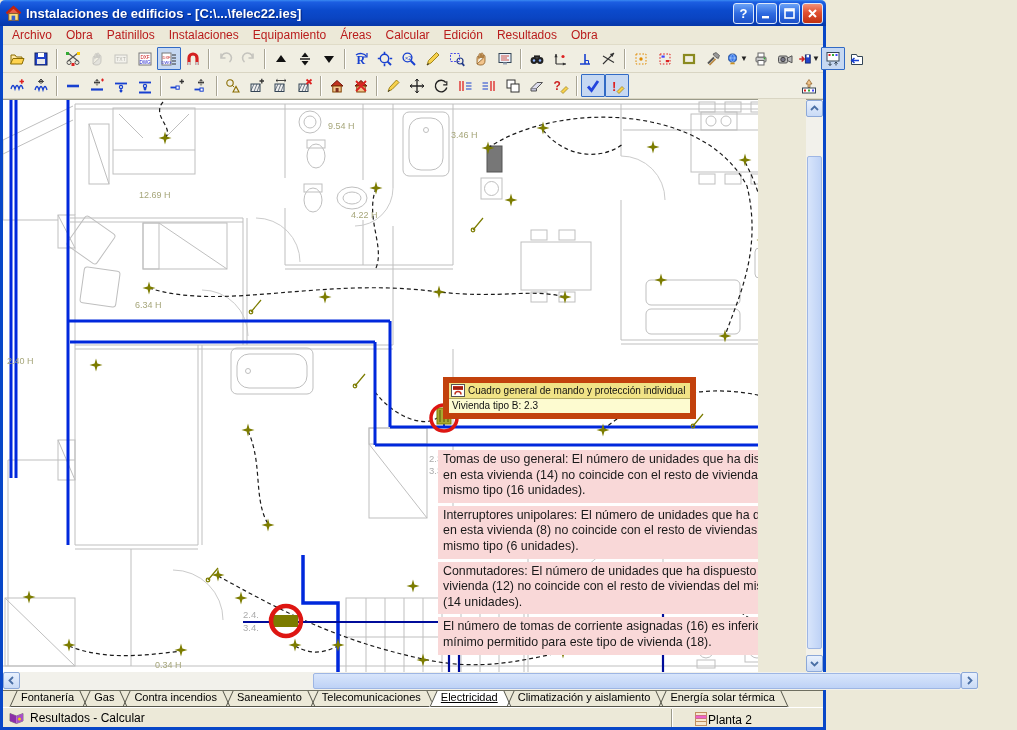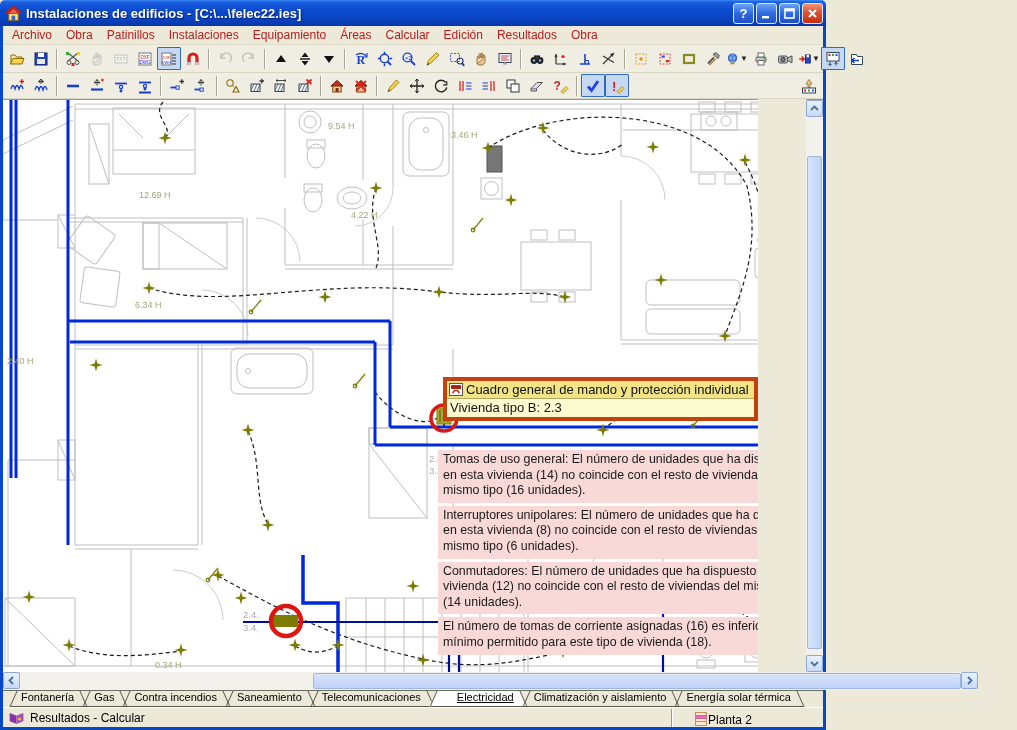--- a/index.html
+++ b/index.html
@@ -39,22 +39,22 @@
   .tbtn .dd { font-size:8px; color:#222; margin-left:1px; }
   .tsep { width:2px; height:20px; border-left:1px solid #A9A594; border-right:1px solid #FFFFFF; margin:0 3px; flex:0 0 auto; }
   .tgap { flex:1 1 auto; }
 
   
   .canvas-row { flex:0 0 573px; height:573px; display:flex;gap:48px; }
   .canvas { position:relative; width:994px; height:573px; background:#FFFFFF; overflow:hidden;
     border-top:1px solid #9A9A8A; }
   .canvas svg.plan { position:absolute; left:0; top:0; }
 
-  .tt { position:absolute; left:440px; top:277px; border:4px solid #c2410c; background:#FDFBD0;
-    font-size:13px; color:#111; z-index:5; white-space:nowrap; }
+  .tt { position:absolute; left:440px; top:277px; border:6px solid #c2410c; background:#FDFBD0;
+    font-size:10px; color:#111; z-index:5; white-space:nowrap; }
   .tt-head { display:flex; align-items:center; gap:3px; background:#F1E386; border-bottom:1px solid #B0A860;
     padding:1px 5px 1px 2px; }
   .tt-head svg { width:14px; height:13px; }
   .tt-body { padding:1px 5px 2px 3px; }
 
   .warnbox { position:absolute; left:435px; top:350px; width:376px; z-index:4; }
   .warn { background:#F9D8D8; color:#1A1A1A; font-size:12.4px; line-height:15.6px;
     padding:2px 5px 4px; margin-bottom:3px; }
 
   
@@ -77,21 +77,21 @@
     border-top:1px solid #6E6E60; padding-left:6px; overflow:hidden; }
   .tab { position:relative; padding:0 14px 0 12px; margin-right:-6px; display:flex; align-items:flex-start;
     font-size:11px; color:#000; }
   .tab .bg { position:absolute; inset:0; clip-path:polygon(8px 0, calc(100% - 8px) 0, 100% 100%, 0 100%); background:transparent; }
   .tab.sel .bg { background:#FFFFFF; }
   .tab .e-l, .tab .e-r { position:absolute; top:0; bottom:0; width:1px; background:#55554A; }
   .tab .e-l { left:4px; transform:skewX(-24deg); }
   .tab .e-r { right:4px; transform:skewX(24deg); }
   .tab .e-b { position:absolute; left:2px; right:2px; bottom:0; height:1px; background:#55554A; }
   .tab .lbl { position:relative; z-index:1; white-space:nowrap; }
-  .tab.sel .lbl { text-decoration:underline;margin-left:16px; }
+  .tab.sel .lbl { text-decoration:underline; }
 
   
   .statusbar { flex:0 0 20px; height:20px; display:flex; align-items:center; padding-left:5px;
     font-size:12px; color:#000; border-top:1px solid #fff; background:#ECE9D8; }
   .sb-icon { width:17px; height:15px; margin-right:5px; flex:0 0 auto; }
   .sb-right { margin-left:auto; width:152px; height:18px; display:flex; align-items:flex-end; 
     border-left:1px solid #9A9A8A; box-shadow:inset 1px 0 0 #fff; padding-left:22px; }
   .floor-icon { width:14px; height:16px; }
 </style>
 </head>

